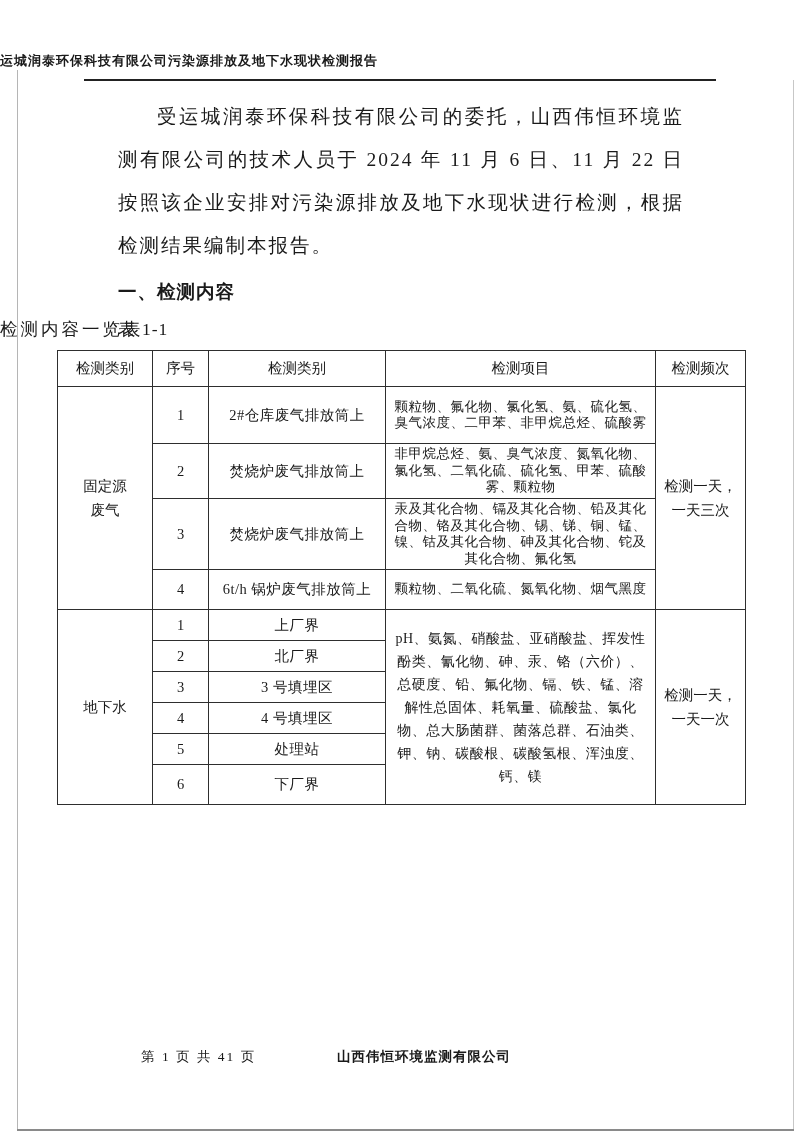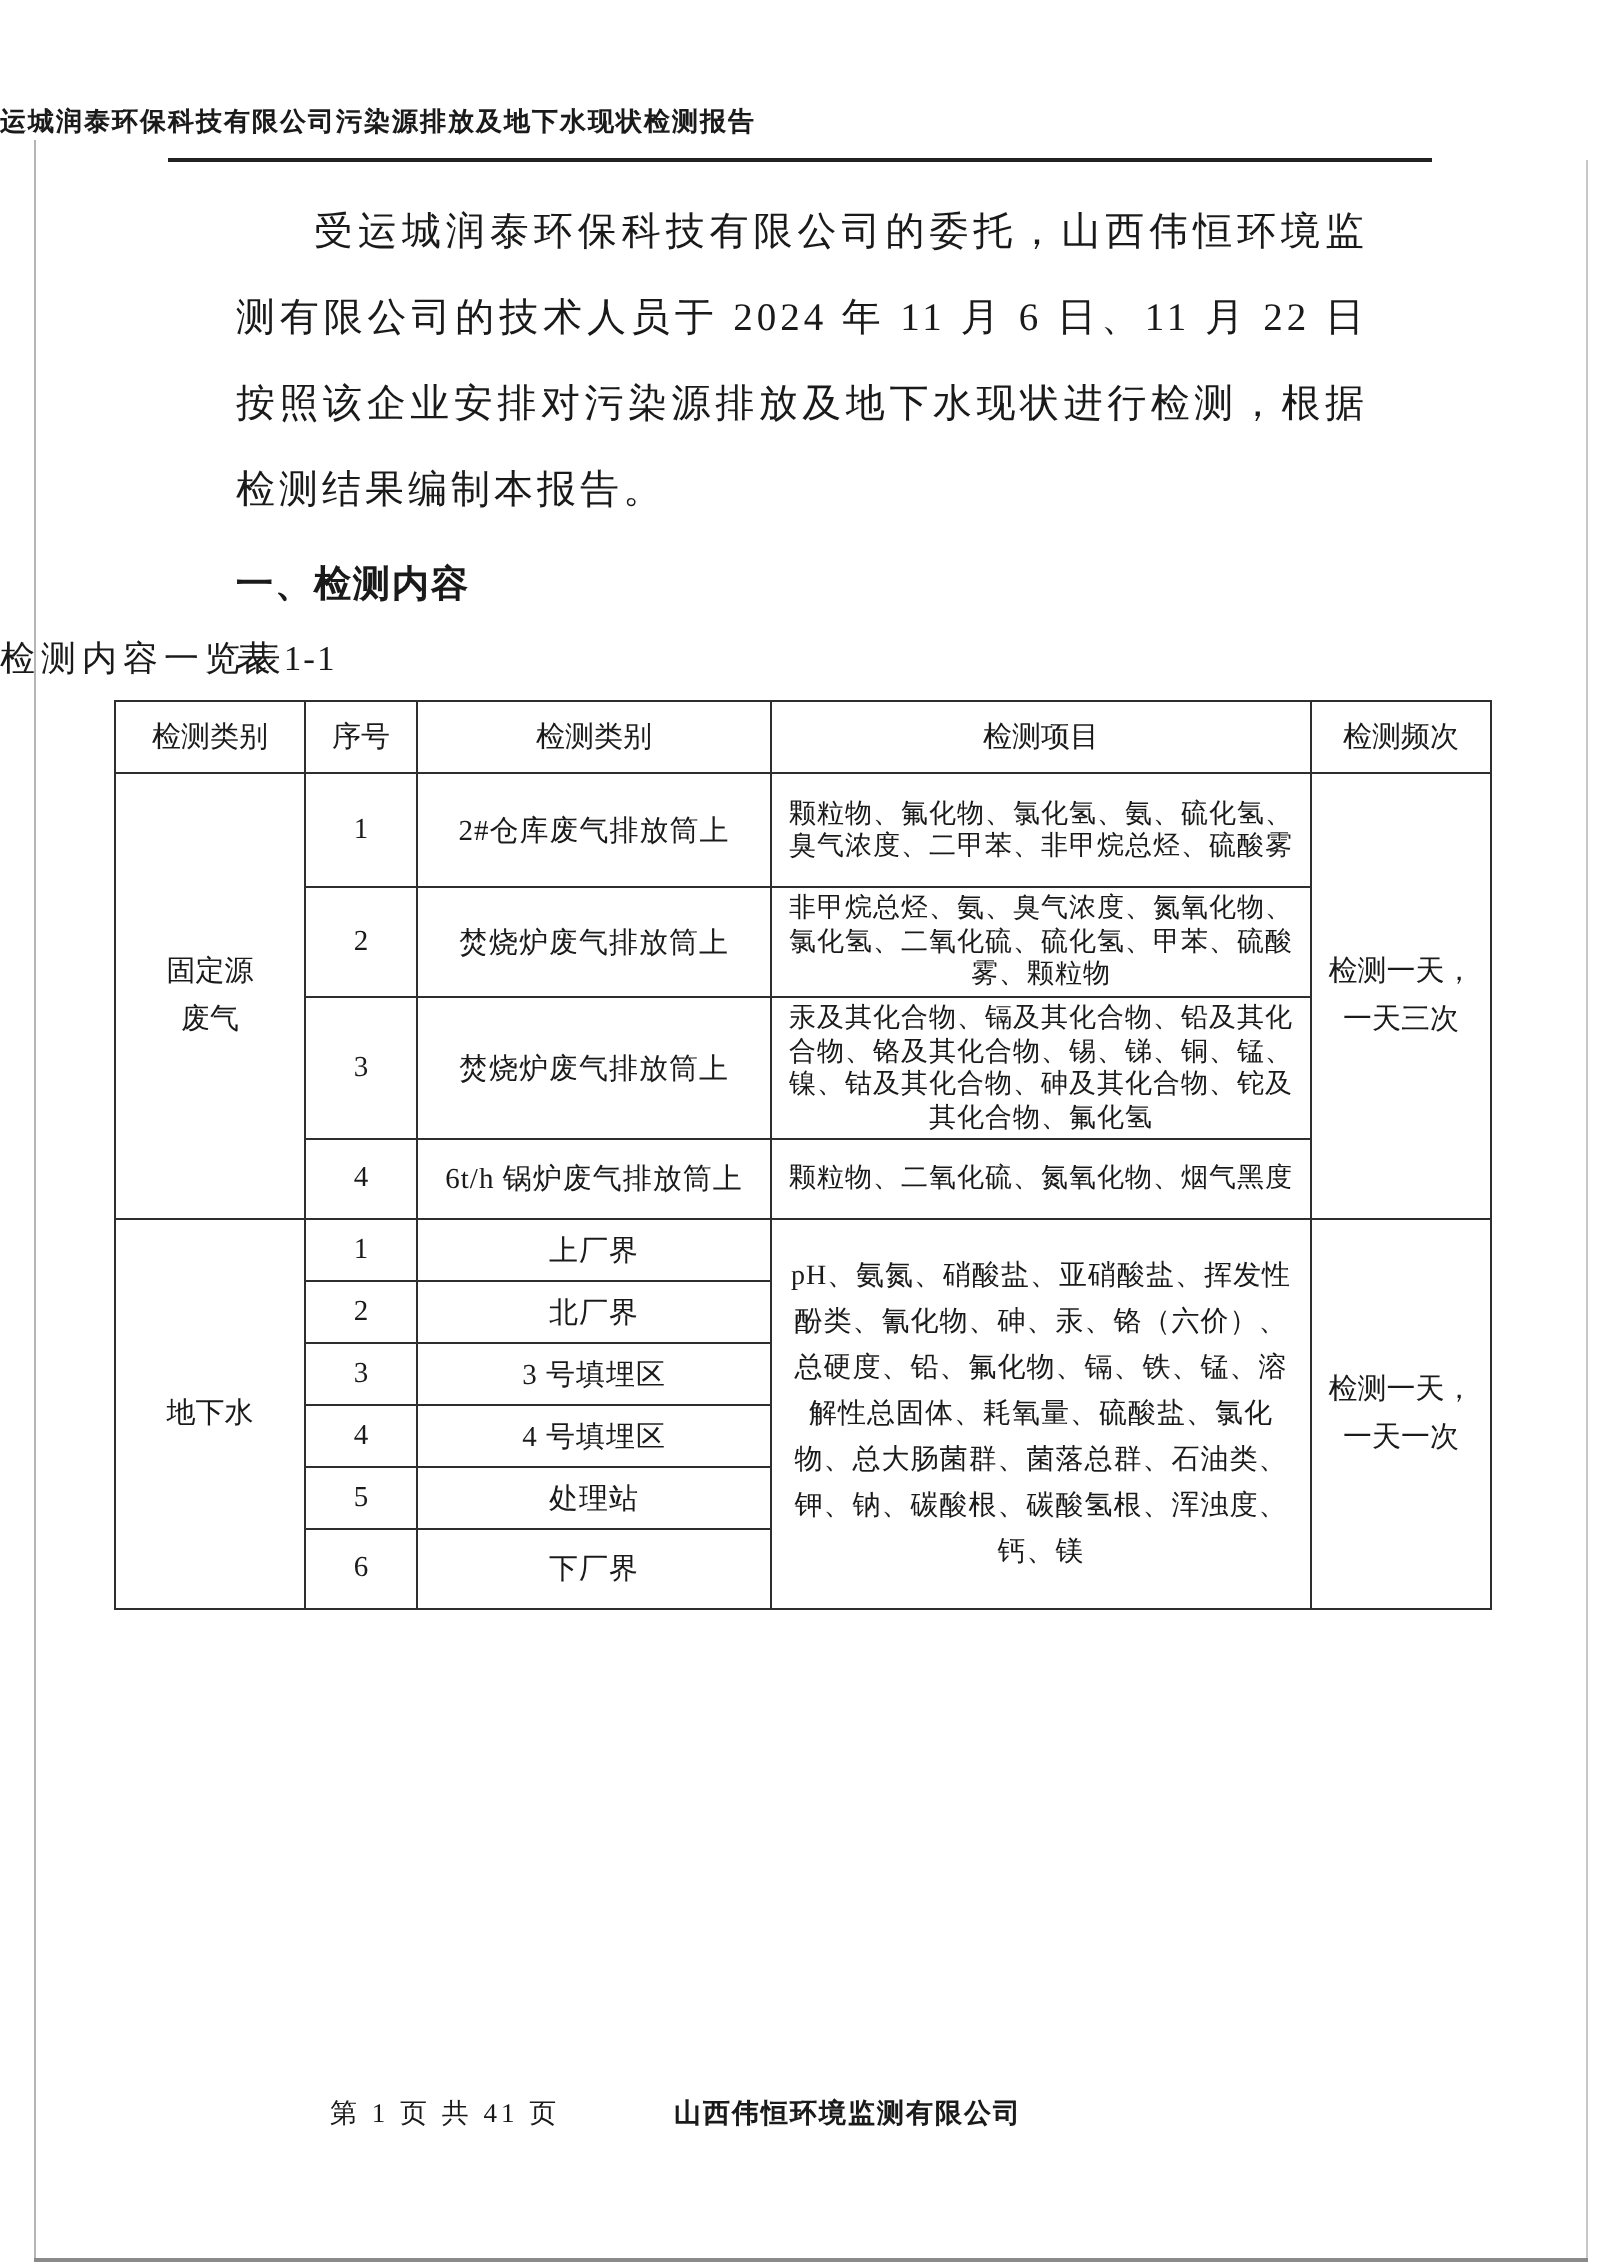--- a/index.html
+++ b/index.html
@@ -115,21 +115,21 @@
   tr.h-g  { height: 31px; }
   tr.h-g6 { height: 40px; }
 
   .footer {
     position: absolute;
     top: 1048px;
     left: 0;
     width: 100%;
     font-size: 13.5px;
   }
-  .footer .page-no   { position: absolute; left: 165px; letter-spacing: 2px; }
+  .footer .page-no   { position: absolute; left: 141px; letter-spacing: 2px; }
   .footer .company   { position: absolute; left: 337px; letter-spacing: 1px; font-weight: 600; }
 </style>
 </head>
 <body>
 
 <div class="page">
 
   <div class="edge-left"></div>
   <div class="edge-right"></div>
   <div class="edge-bottom"></div>

